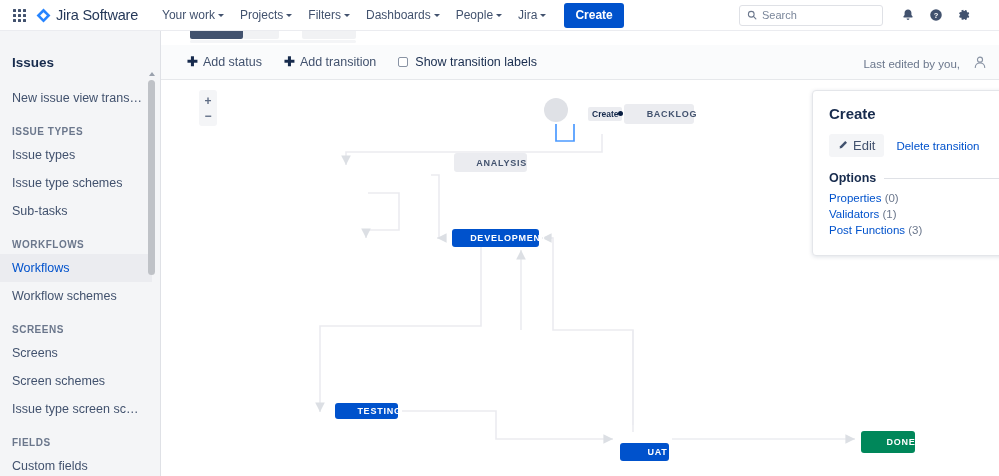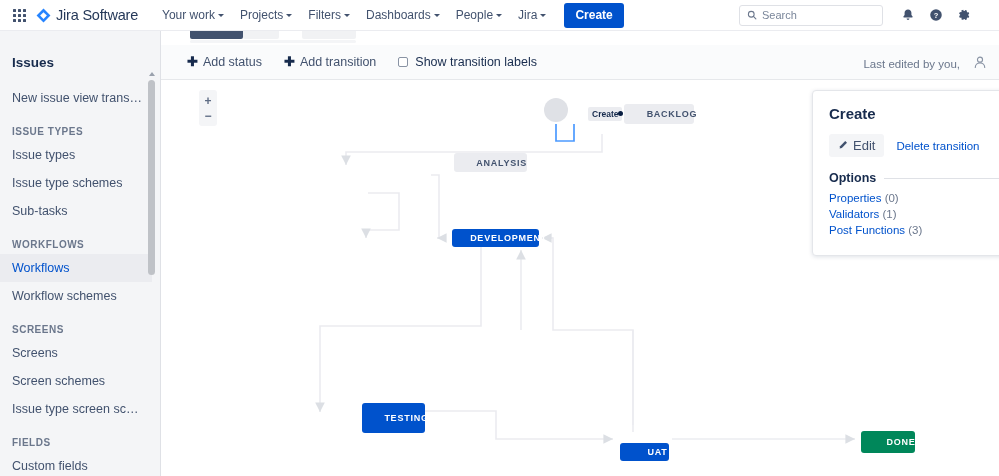--- a/index.html
+++ b/index.html
@@ -479,21 +479,21 @@
 
     <div class="node grey" style="left:463px; top:24px;  width:70px; height:20px;">
       <span>BACKLOG</span>
     </div>
     <div class="node grey" style="left:293px; top:73px;  width:73px; height:19px;justify-content:flex-end;">
       <span>ANALYSIS</span>
     </div>
     <div class="node blue" style="left:291px; top:149px; width:87px; height:18px;">
       <span>DEVELOPMENT</span>
     </div>
-    <div class="node blue" style="left:174px; top:323px; width:63px; height:30px;margin-left:27px;">
+    <div class="node blue" style="left:174px; top:323px; width:63px; height:16px;">
       <span>TESTING</span>
     </div>
     <div class="node blue" style="left:459px; top:351px; width:49px; height:18px;margin-top:12px;">
       <span>UAT</span>
     </div>
     <div class="node green" style="left:700px; top:351px; width:54px; height:22px;">
       <span>DONE</span>
     </div>
   </div>
 </div>

